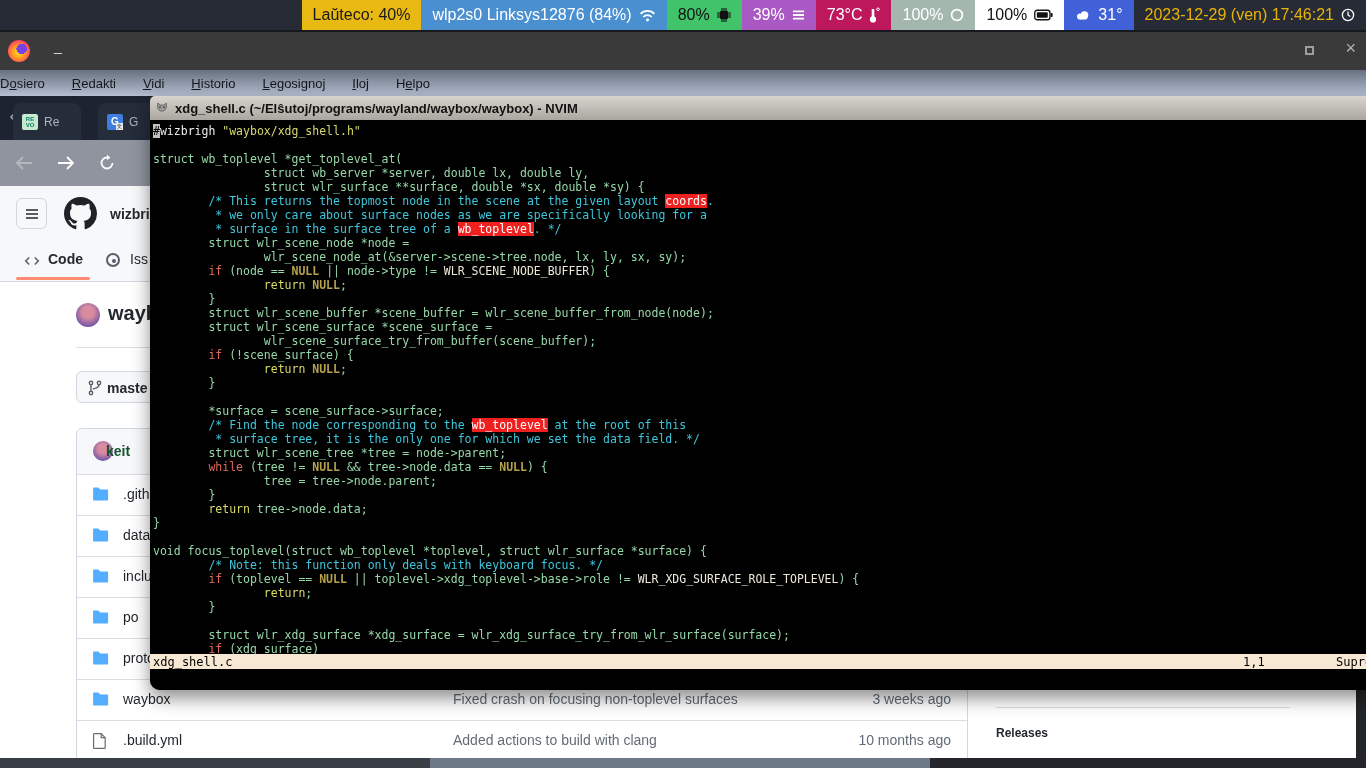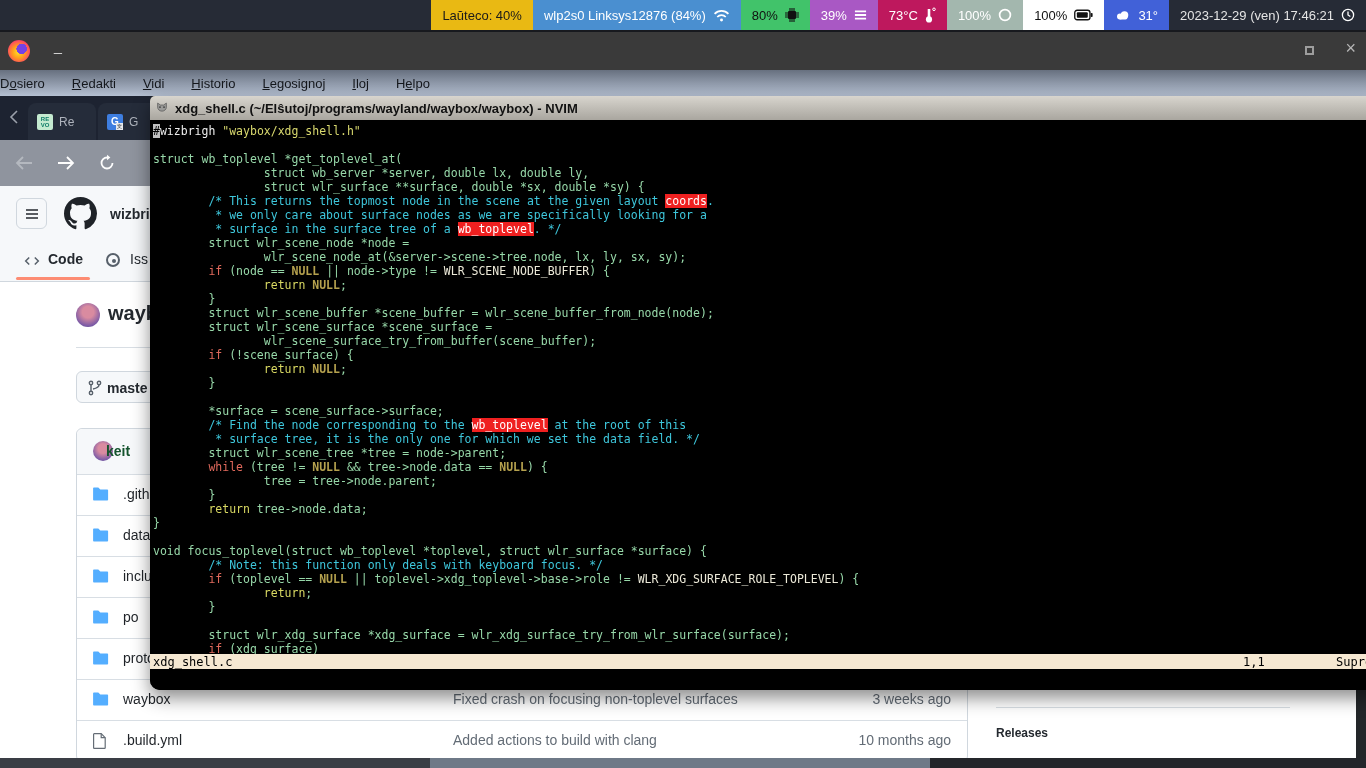--- a/index.html
+++ b/index.html
@@ -3,21 +3,21 @@
 <meta charset="utf-8">
 <style>
   *{margin:0;padding:0;box-sizing:border-box}
   html,body{width:1366px;height:768px;overflow:hidden;background:#fff;
     font-family:"Liberation Sans",sans-serif;position:relative}
   .abs{position:absolute}
 
   
   #taskbar{left:0;top:0;width:1366px;height:32px;background:#262b36;
     border-bottom:2px solid #17191e;display:flex;justify-content:flex-end;align-items:stretch}
-  .tseg{display:flex;align-items:center;gap:7px;padding:0 11px;font-size:13px;white-space:nowrap}
+  .tseg{display:flex;align-items:center;gap:7px;padding:0 11px;font-size:16px;white-space:nowrap}
   .tseg svg{display:block}
 
   
   #titlebar{left:0;top:32px;width:1366px;height:38px;background:#3a3a3a;display:flex;align-items:center}
   .ff-logo{width:22px;height:22px;border-radius:50%;margin-left:8px;
     background:radial-gradient(circle at 62% 40%,#7542e5 0 27%,rgba(0,0,0,0) 28%),
     radial-gradient(circle at 48% 55%,#ffe226 0%,#ff9a1f 38%,#ff4f5e 66%,#d22a6a 84%,#9a1bb0 100%)}
   #min-btn{color:#cfcfcf;font-size:15px;margin-left:18px;width:20px;text-align:center}
   #win-title{position:absolute;left:0;right:0;text-align:center;color:#b3b3b3;
     font-size:14px;font-weight:bold;pointer-events:none}
@@ -173,21 +173,21 @@
         <svg width="16" height="11" viewBox="0 0 16 11">
           <g fill="#fff">
             <circle cx="5" cy="6.5" r="3"></circle>
             <circle cx="9.5" cy="5" r="3.8"></circle>
             <rect x="3.5" y="5.5" width="9" height="4" rx="2"></rect>
           </g>
         </svg>
       </span>
       <span>31°</span>
     </div>
-    <div class="tseg" style="background: transparent; color: #e5e5e5;">
+    <div class="tseg" style="background: transparent; color: #eab308;">
       <span>2023-12-29 (ven) 17:46:21</span>
       <span>
         <svg width="14" height="14" viewBox="0 0 14 14">
           <circle cx="7" cy="7" r="5.6" fill="none" stroke="#fff" stroke-width="1.3"></circle>
           <path d="M7 3.6V7l2.3 1.5" fill="none" stroke="#fff" stroke-width="1.3"></path>
         </svg>
       </span>
     </div>
   </div>
 
@@ -207,21 +207,21 @@
     <span class="menu-item"><u>I</u>loj</span>
     <span class="menu-item">H<u>e</u>lpo</span>
   </div>
 
 <div id="tabbar" class="abs">
   <span id="tab-scroll-left">
     <svg width="12" height="16" viewBox="0 0 12 16">
         <path d="M9 2 3 8l6 6" fill="none" stroke="#9aa0aa" stroke-width="1.6"></path>
       </svg>
   </span>
-<div class="btab" style="left: 28px; width: 68px;">
+<div class="btab" style="left: 13px; width: 68px;">
       <span class="favicon fav-revo">
         <span>RE</span>
         <span>VO</span>
       </span>
       <span>Re</span>
     </div>
     <div class="btab" style="left: 98px; width: 60px;">
       <span class="favicon fav-translate">G<i>文</i></span>
       <span>G</span>
     </div>

